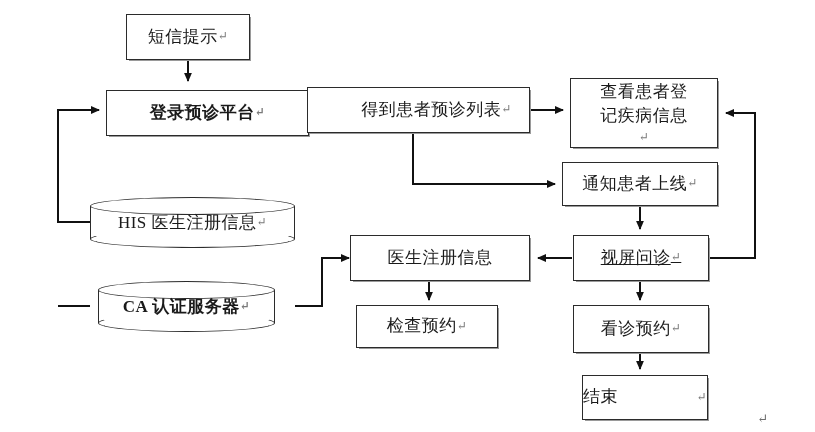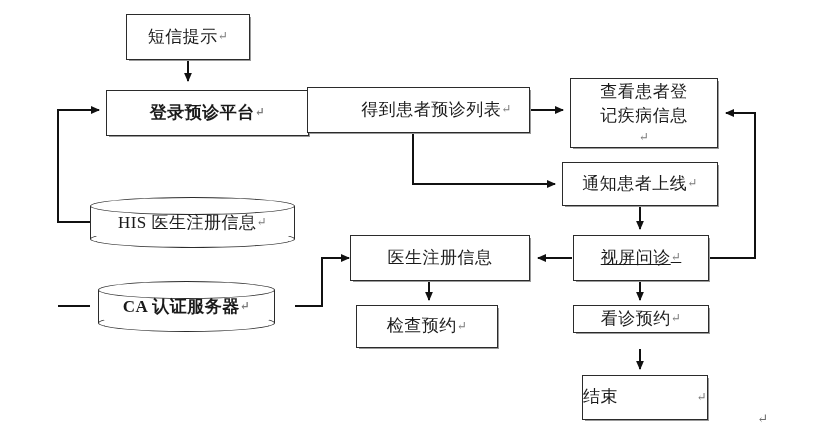--- a/index.html
+++ b/index.html
@@ -187,21 +187,21 @@
   <div class="node" style="left:573px; top:235px; width:136px; height:46px;text-decoration:underline;">
     <span class="txt">视屏问诊</span>
       <span class="pilcrow">↵</span>
   </div>
 
   <div class="node" style="left:356px; top:305px; width:142px; height:43px;">
     <span class="txt">检查预约</span>
       <span class="pilcrow">↵</span>
   </div>
 
-  <div class="node" style="left:573px; top:305px; width:136px; height:28px;">
+  <div class="node" style="left:573px; top:305px; width:136px; height:48px;">
     <span class="txt">看诊预约</span>
       <span class="pilcrow">↵</span>
   </div>
 
   <div class="node" style="left:582px; top:375px; width:126px; height:45px;justify-content:space-between;">
     <span class="txt">结束</span>
       <span class="pilcrow">↵</span>
   </div>
 
   <div class="stray" style="left:757px; top:411px;">↵</div>

